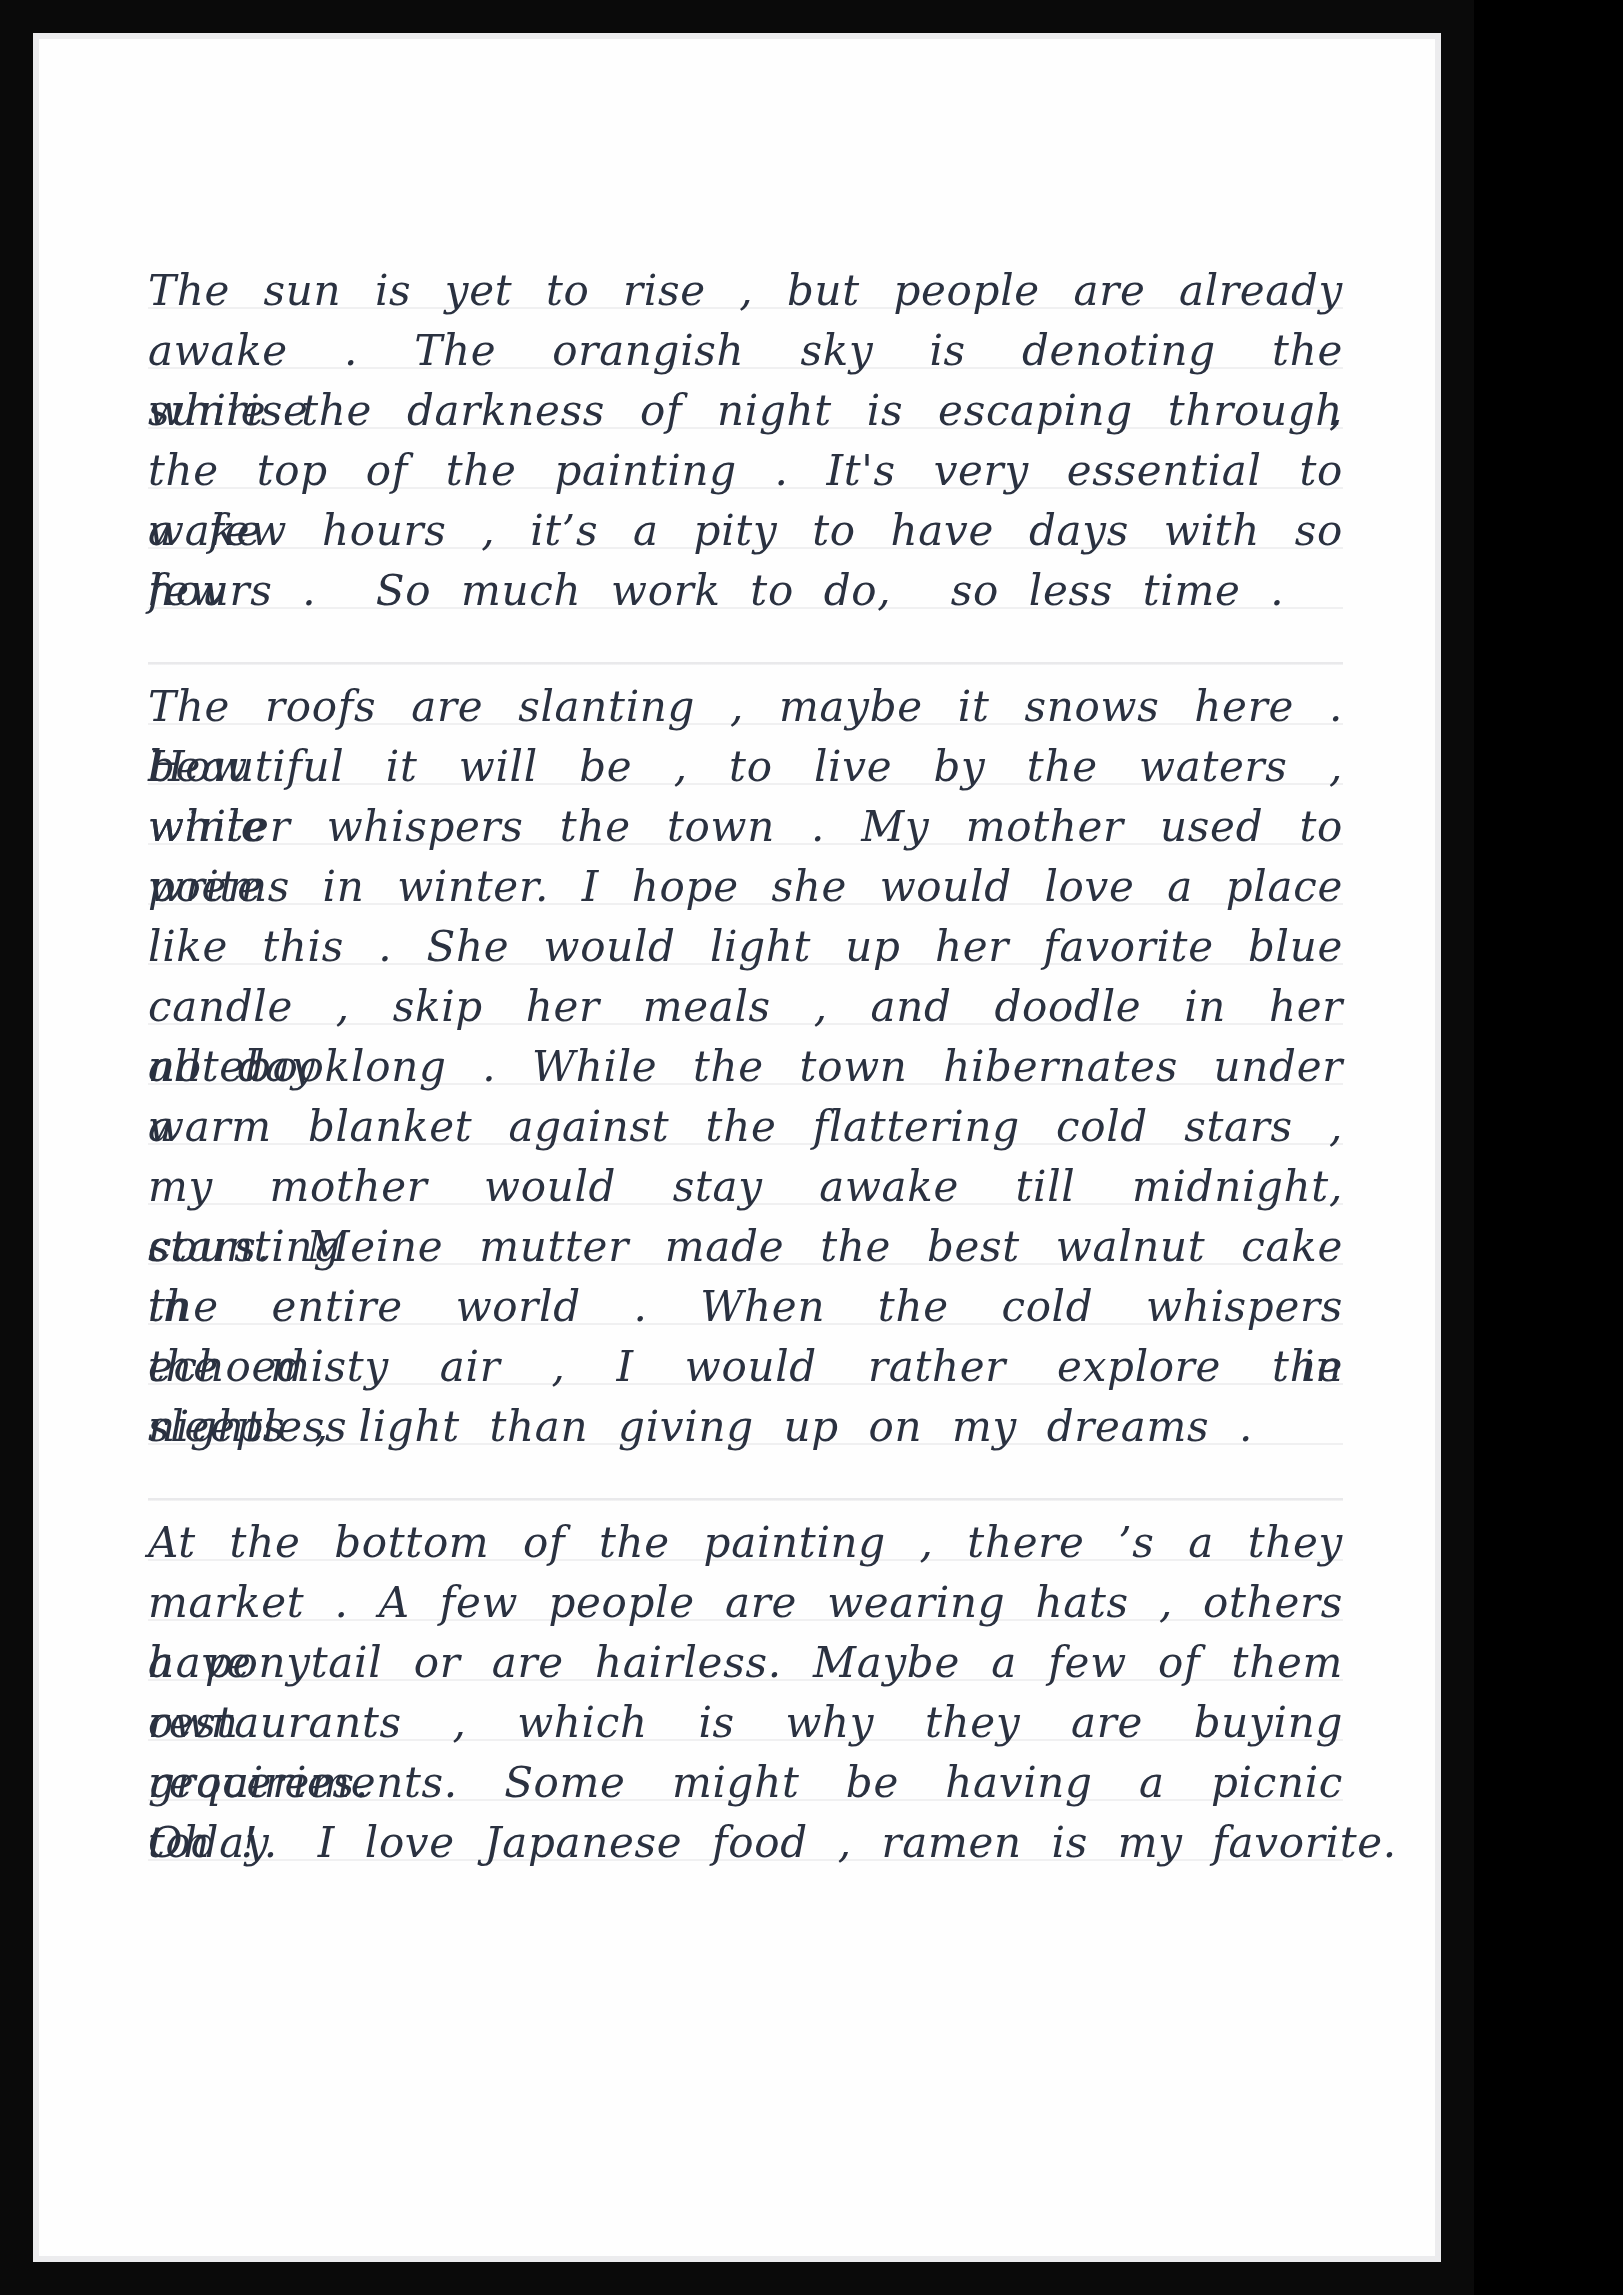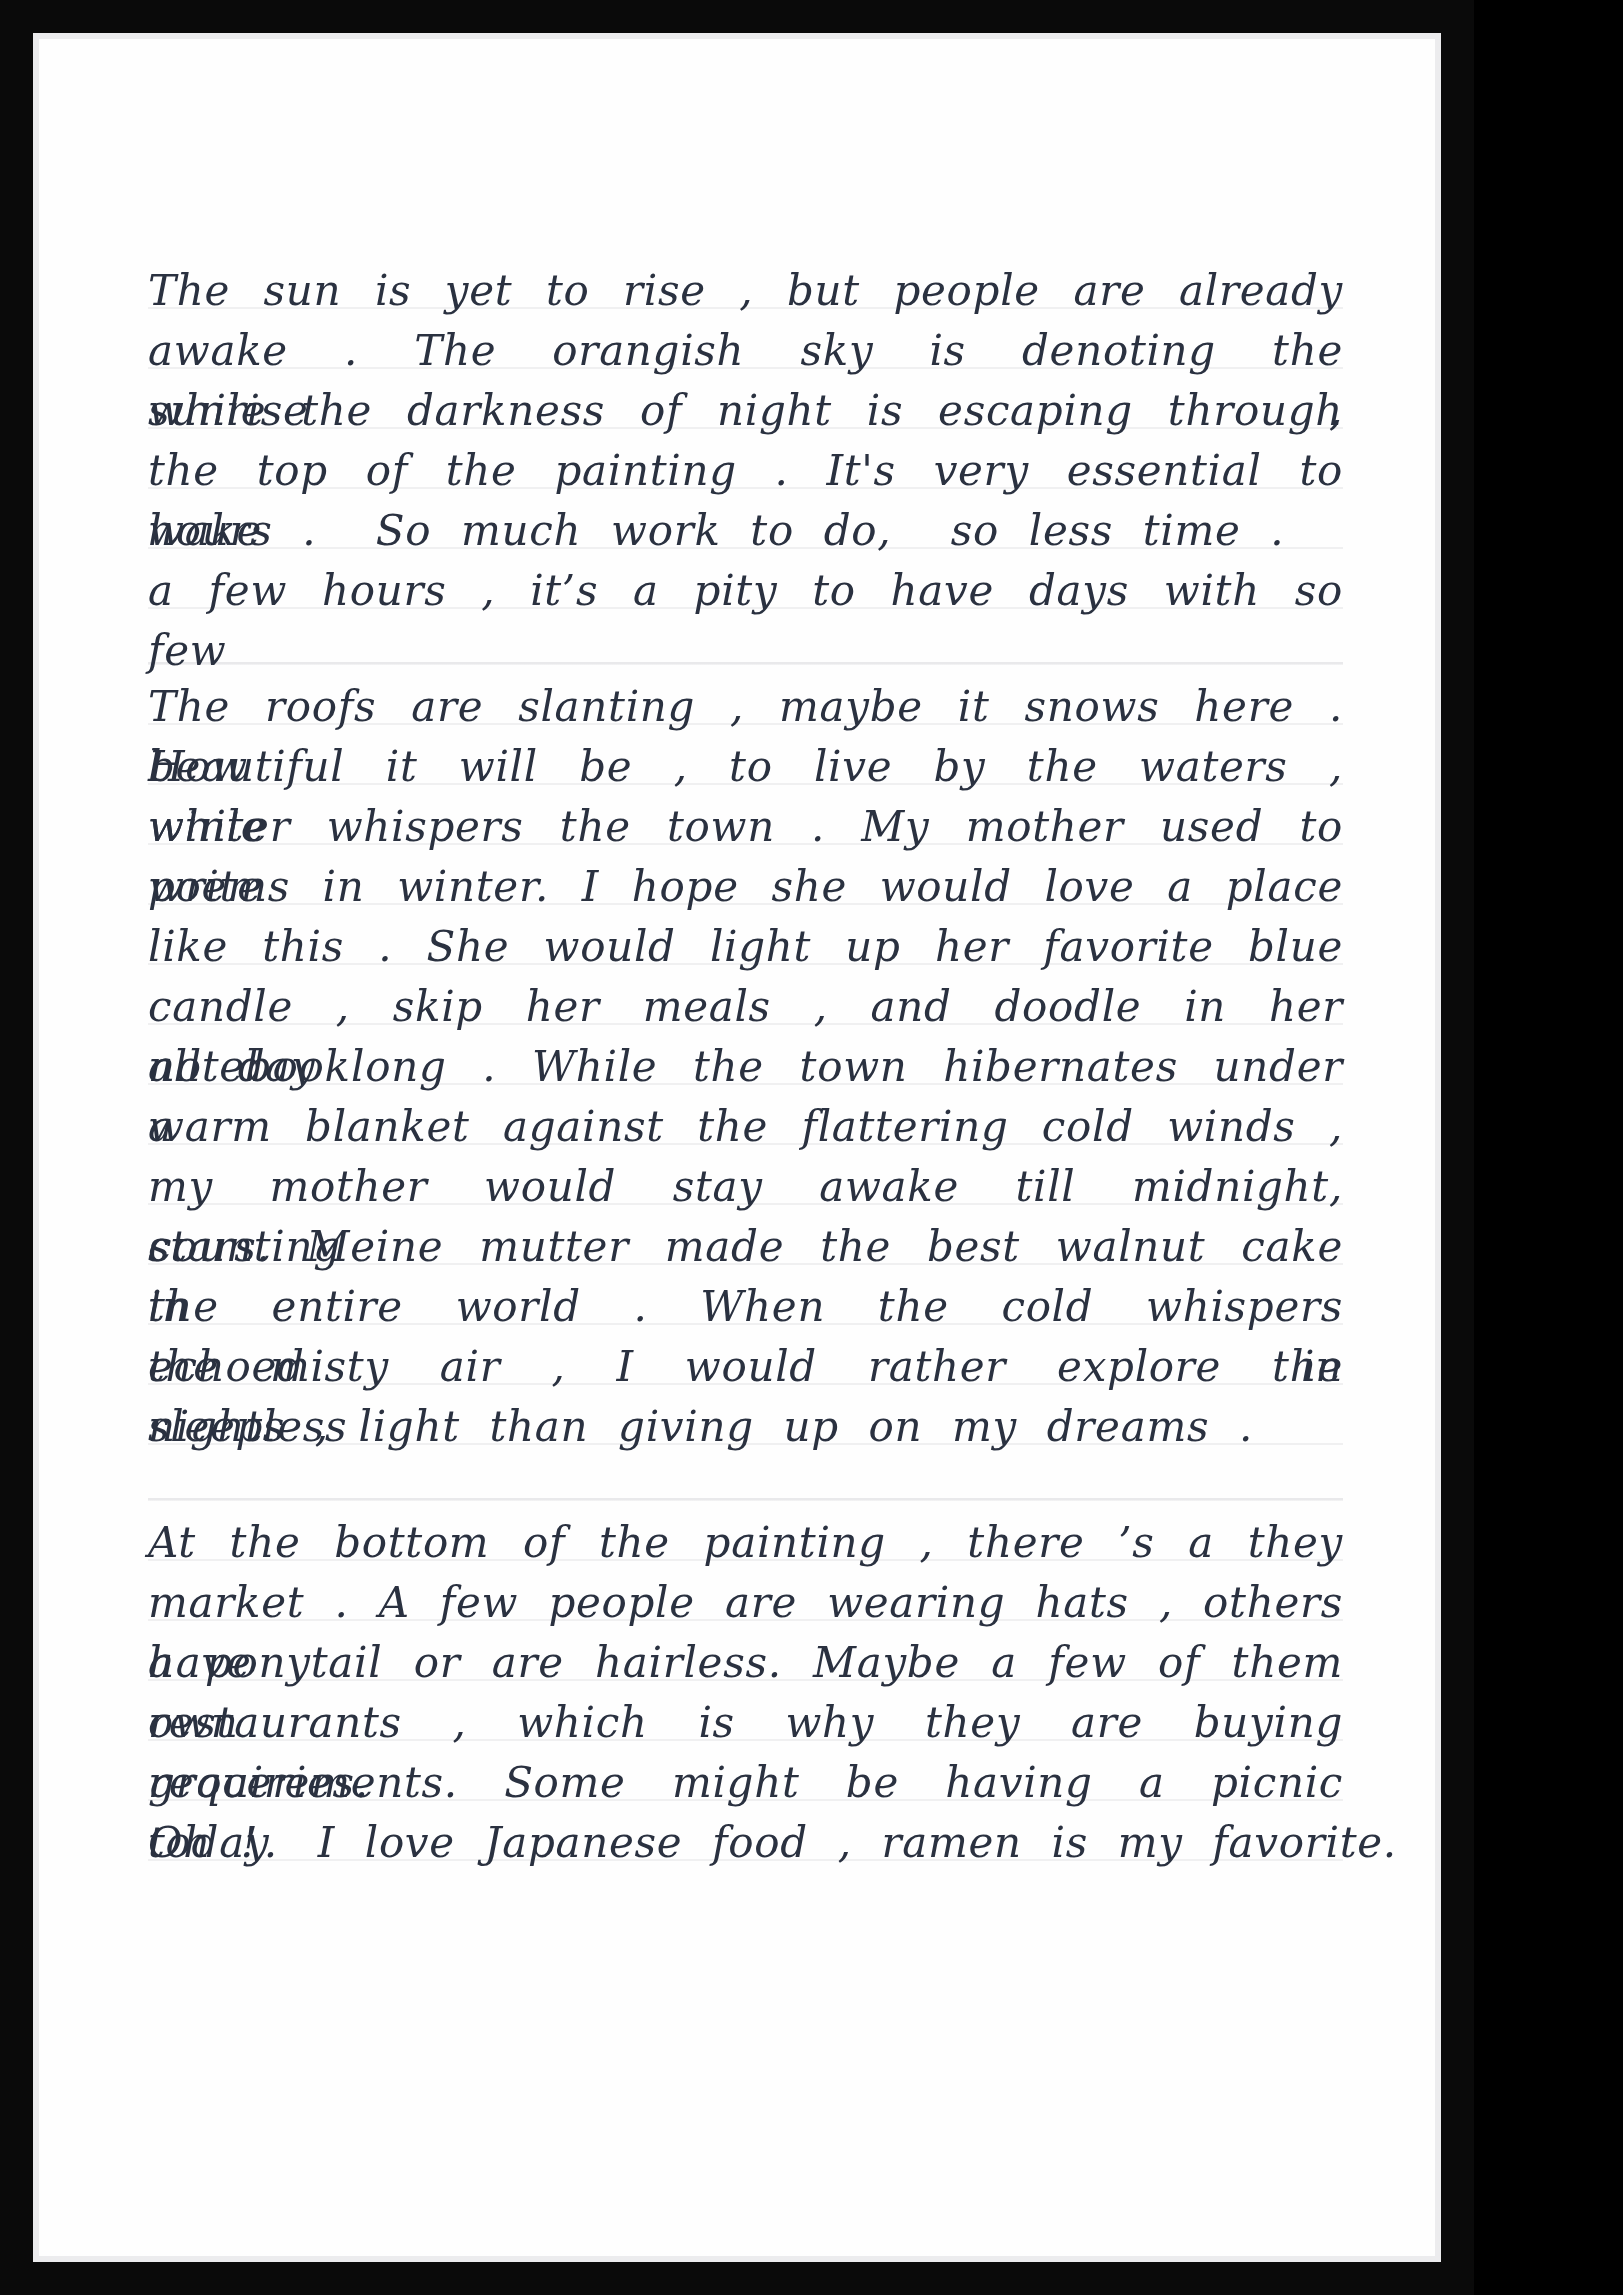--- a/index.html
+++ b/index.html
@@ -61,35 +61,35 @@
 
 <div id="canvas">
   <div class="paper">
     <div class="text-block">
 
       <div class="para">
         <div class="line j">The sun is yet to rise , but people are already</div>
         <div class="line j">awake . The orangish sky is denoting the sunrise ,</div>
         <div class="line j">while the darkness of night is escaping through</div>
         <div class="line j">the top of the painting . It's very essential to wake</div>
+        <div class="line j">a few hours , it’s a pity to have days with so few</div>
         <div class="line short">hours .&nbsp; So much work to do,&nbsp; so less time .</div>
-        <div class="line j">a few hours , it’s a pity to have days with so few</div>
       </div>
 
       <div class="gap"></div>
 
       <div class="para">
         <div class="line j">The roofs are slanting , maybe it snows here .  How</div>
         <div class="line j">beautiful it will be , to live by the waters , while</div>
         <div class="line j">winter whispers the town . My mother used to write</div>
         <div class="line j">poems in winter.  I hope she would love a place</div>
         <div class="line j">like this . She would light up her favorite blue</div>
         <div class="line j">candle , skip her meals , and doodle in her notebook</div>
         <div class="line j">all day long . While the town hibernates under a</div>
-        <div class="line j">warm blanket against the flattering cold winds ,</div>
+        <div class="line j">warm blanket against the flattering cold stars ,</div>
         <div class="line j">my mother would stay awake till midnight, counting</div>
         <div class="line j">stars.  Meine mutter made the best walnut cake in</div>
         <div class="line j">the entire world . When the cold whispers echoed in</div>
         <div class="line j">the misty air , I would rather explore the sleepless</div>
         <div class="line short">nights , light than giving up on my dreams .</div>
       </div>
 
       <div class="gap"></div>
 
       <div class="para">

